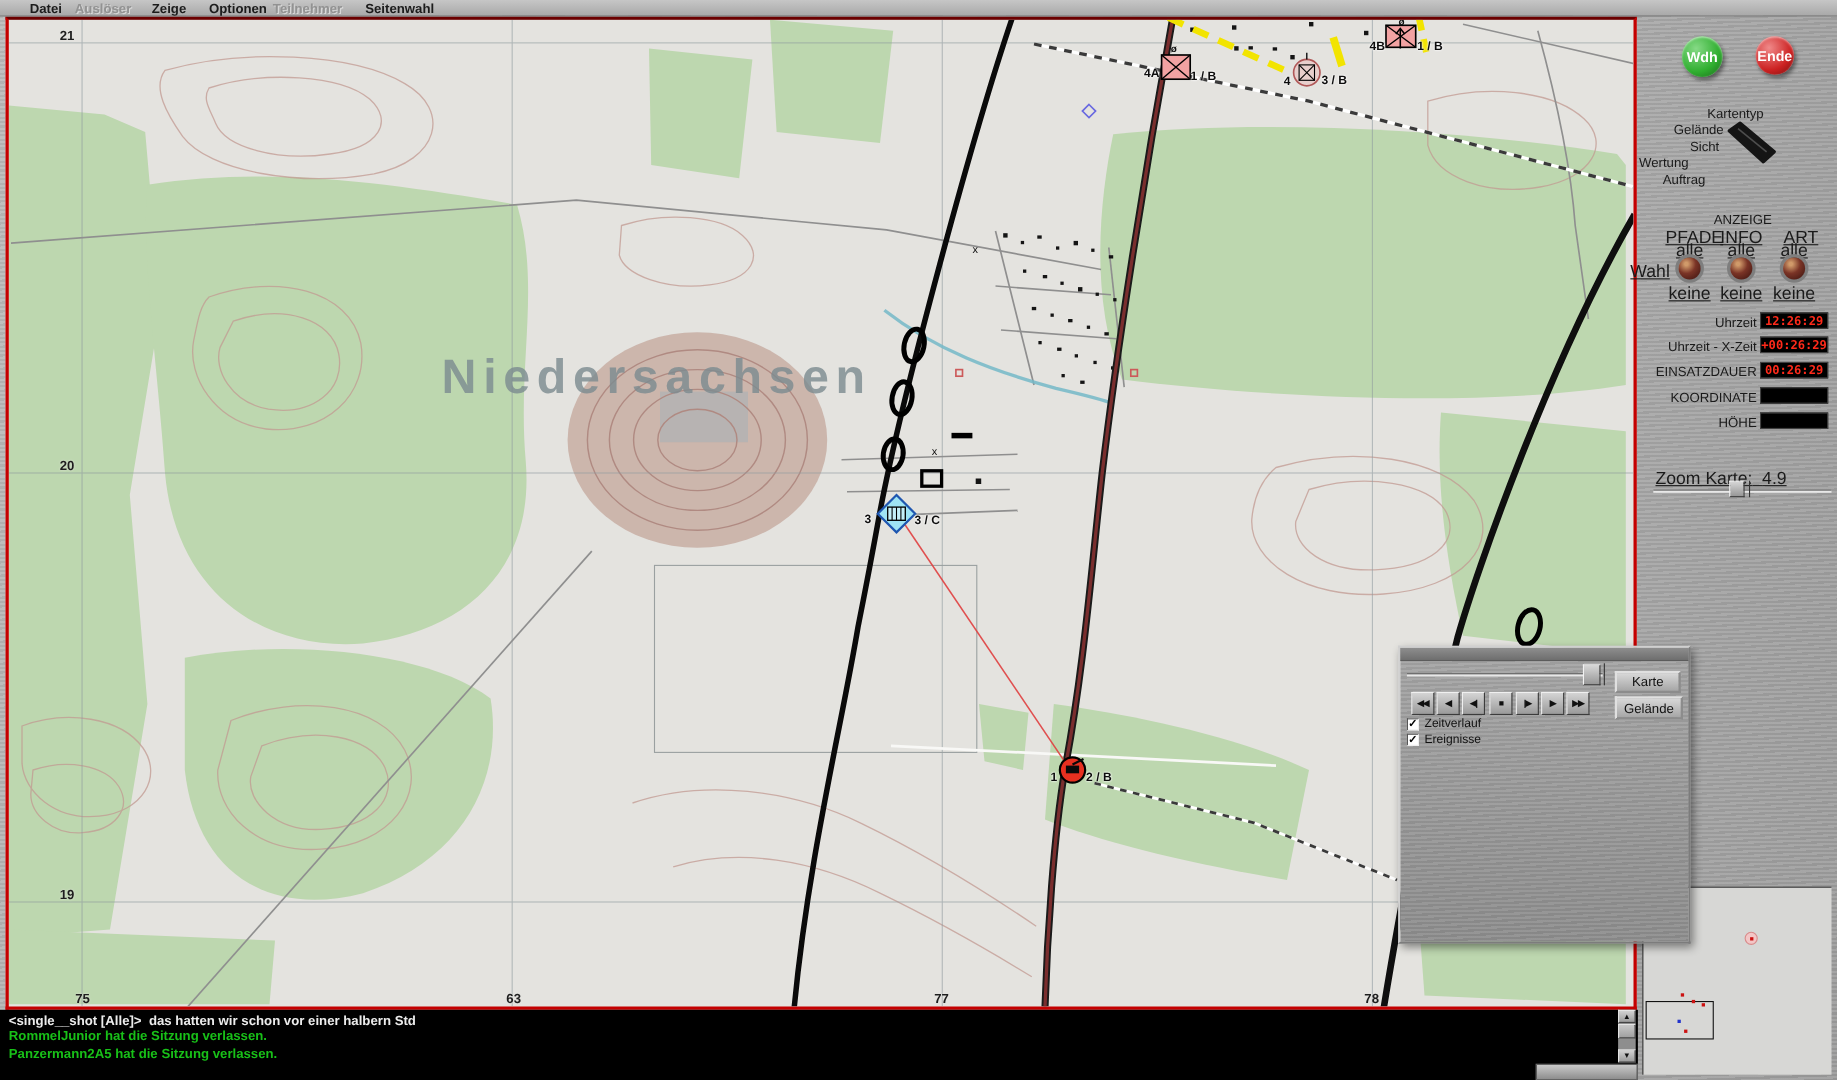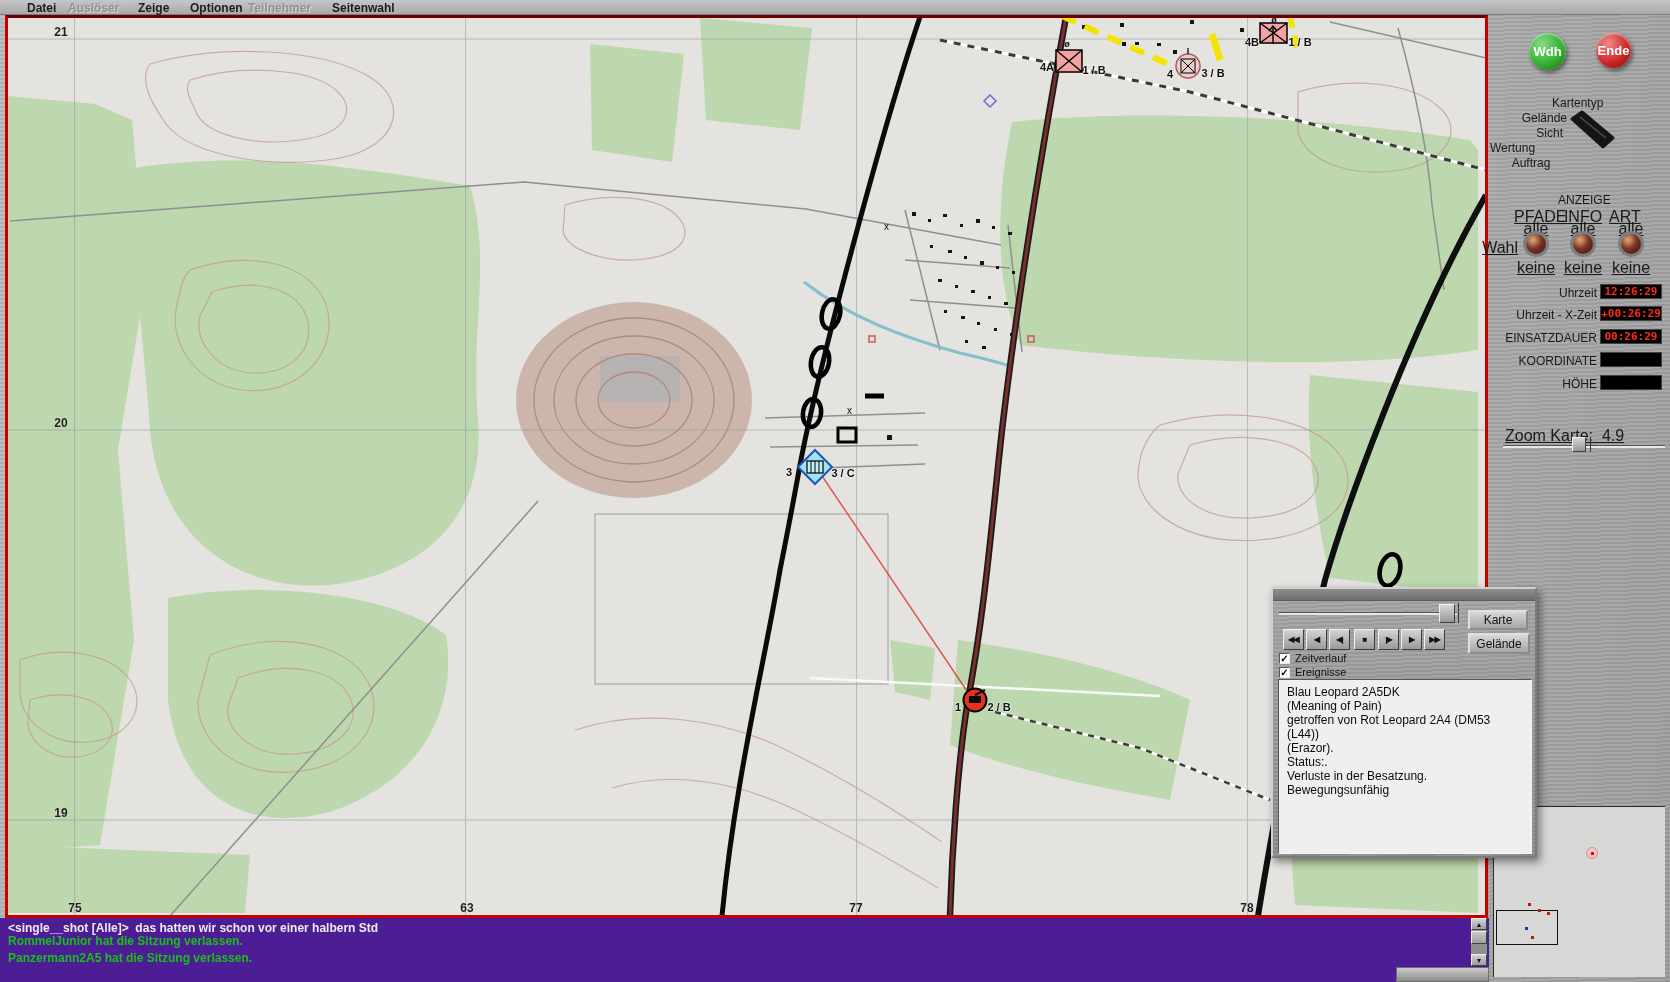--- a/index.html
+++ b/index.html
@@ -73,21 +73,21 @@
     border:1px solid;border-color:#555 #f4f4f4 #f4f4f4 #555;padding:5px 8px;overflow:hidden;}
   .eventbox div{font-size:12px;line-height:14px;color:#0a0a0a;white-space:nowrap;}
   
   .minimap{position:absolute;left:1493px;top:806px;width:172px;height:171px;background:#d7d7d5;
     border-top:1px solid #2a2a2a;border-left:1px solid #2a2a2a;z-index:10;}
   .mm-dot{position:absolute;width:3px;height:3px;background:#cc1111;}
   .mm-dot.blue{background:#2233cc;}
   .mm-rect{position:absolute;border:1px solid #111;}
   .mm-circle{position:absolute;width:12px;height:12px;border-radius:50%;background:#f3c6c6;border:1px solid #d98b8b;}
   
-  .chat{position:absolute;left:0;top:918px;width:1489px;height:64px;background:#4c1d95;z-index:20;}
+  .chat{position:absolute;left:0;top:918px;width:1489px;height:64px;background:#000000;z-index:20;}
   .chatline{position:absolute;left:8px;font-size:12px;font-weight:bold;white-space:pre;}
   .chatline.white{color:#ececec;}
   .chatline.green{color:var(--chat-green);}
   .scrollbar{position:absolute;left:1471px;top:0;width:16px;height:48px;background:#8e8e8e;}
   .sbtn{position:absolute;left:0;width:16px;height:12px;font-size:7px;color:#111;text-align:center;line-height:12px;
     background:linear-gradient(#d2d2d2,#9c9c9c);border:1px solid;border-color:#eee #444 #444 #eee;cursor:pointer;}
   .sthumb{position:absolute;left:0;top:13px;width:16px;height:13px;
     background:linear-gradient(#c8c8c8,#a0a0a0);border:1px solid;border-color:#eee #444 #444 #eee;cursor:pointer;}
   .grip{position:absolute;left:1396px;top:967px;width:93px;height:15px;z-index:21;
     background:linear-gradient(#cacaca,#8d8d8d);border:1px solid #6e6e6e;}
@@ -286,20 +286,21 @@
         <line x1="819" y1="461" x2="819" y2="473" stroke="#000" stroke-width="1"></line>
       </g>
       <g>
         <circle cx="975" cy="700" r="11.5" fill="#e63020" stroke="#000" stroke-width="2"></circle>
         <rect x="969" y="696" width="12" height="7" fill="#0a0a0a"></rect>
         <line x1="975" y1="695" x2="985" y2="690" stroke="#0a0a0a" stroke-width="2"></line>
       </g>
     </g>
   </svg>
 
+  <div class="wm" style="left:589px;top:325px">Niedersachsen</div>
 
   <span class="gridlabel" style="left:53px;top:14px">21</span>
   <span class="gridlabel" style="left:53px;top:405px">20</span>
   <span class="gridlabel" style="left:53px;top:795px">19</span>
   <span class="gridlabel" style="left:67px;top:890px">75</span>
   <span class="gridlabel" style="left:459px;top:890px">63</span>
   <span class="gridlabel" style="left:848px;top:890px">77</span>
   <span class="gridlabel" style="left:1239px;top:890px">78</span>
 
   <span class="ulabel" style="left:1039px;top:49px">4A</span>
@@ -325,21 +326,21 @@
 <div class="sblabel" style="left:1490px;top:141px;width:73px;">Wertung</div>
 <div class="sblabel" style="left:1490px;top:156px;width:82px;text-align:center">Auftrag</div>
 <svg class="pointer-svg" width="70" height="50">
   <path d="M12,14 L22,7 L53,33 L43,42 Z" fill="#151515" stroke="#151515" stroke-width="3" stroke-linejoin="round"></path>
   <path d="M20,12 L46,33" stroke="#4d4d4d" stroke-width="1.5"></path>
 </svg>
 
 <div class="sblabel" style="left:1558px;top:193px;font-weight:normal">ANZEIGE</div>
 <div class="sblabel sbsmall" style="left:1514px;top:208px;width:44px;text-align:center">PFADE</div>
 <div class="sblabel sbsmall" style="left:1561px;top:208px;width:44px;text-align:center">INFO</div>
-<div class="sblabel sbsmall" style="left:1609px;top:208px;width:44px;text-align:left">ART</div>
+<div class="sblabel sbsmall" style="left:1609px;top:208px;width:44px;text-align:right">ART</div>
 <div class="sblabel sbsmall" style="left:1514px;top:220px;width:44px;text-align:center">alle</div>
 <div class="sblabel sbsmall" style="left:1561px;top:220px;width:44px;text-align:center">alle</div>
 <div class="sblabel sbsmall" style="left:1609px;top:220px;width:44px;text-align:center">alle</div>
 <div class="sblabel sbsmall" style="left:1468px;top:239px;width:50px;text-align:right">Wahl</div>
 <div class="knob" style="left:1526px;top:234px"></div>
 <div class="knob" style="left:1573px;top:234px"></div>
 <div class="knob" style="left:1621px;top:234px"></div>
 <div class="sblabel sbsmall" style="left:1514px;top:259px;width:44px;text-align:center">keine</div>
 <div class="sblabel sbsmall" style="left:1561px;top:259px;width:44px;text-align:center">keine</div>
 <div class="sblabel sbsmall" style="left:1609px;top:259px;width:44px;text-align:center">keine</div>
@@ -389,30 +390,20 @@
   <div class="pushbtn" style="left:195px;top:21px;width:60px;height:20px">Karte</div>
   <div class="pushbtn" style="left:195px;top:44px;width:62px;height:21px">Gelände</div>
   <div class="cbrow" style="left:6px;top:63px">
     <span class="cbbox">✓</span>
     <span class="cblabel">Zeitverlauf</span>
   </div>
   <div class="cbrow" style="left:6px;top:77px">
     <span class="cbbox">✓</span>
     <span class="cblabel">Ereignisse</span>
   </div>
-  <div class="eventbox">
-    <div>Blau Leopard 2A5DK</div>
-    <div>(Meaning of Pain)</div>
-    <div>getroffen von Rot Leopard 2A4 (DM53</div>
-    <div>(L44))</div>
-    <div>(Erazor).</div>
-    <div>Status:.</div>
-    <div>Verluste in der Besatzung.</div>
-    <div>Bewegungsunfähig</div>
-  </div>
 </div>
 
 <div class="chat">
   <div class="chatline white" style="top:3px">&lt;single__shot [Alle]&gt;  das hatten wir schon vor einer halbern Std</div>
   <div class="chatline green" style="top:16px">RommelJunior hat die Sitzung verlassen.</div>
   <div class="chatline green" style="top:33px">Panzermann2A5 hat die Sitzung verlassen.</div>
   <div class="scrollbar">
     <div class="sbtn" style="top:0">▲</div>
     <div class="sthumb"></div>
     <div class="sbtn" style="top:36px">▼</div>

